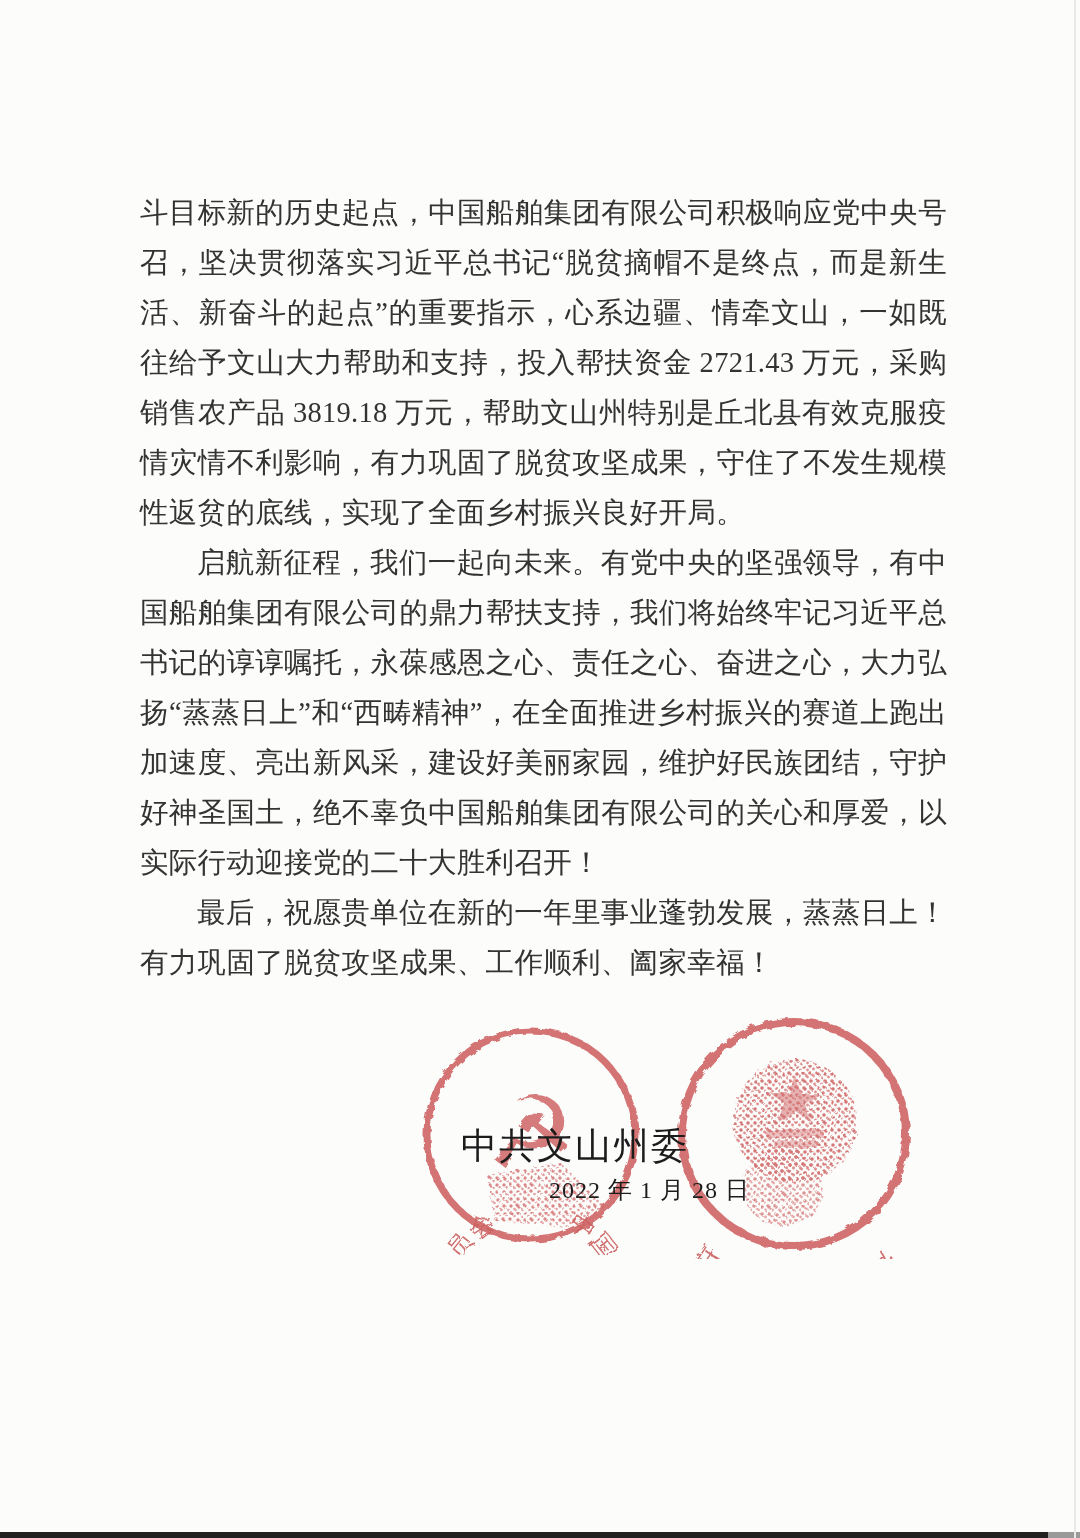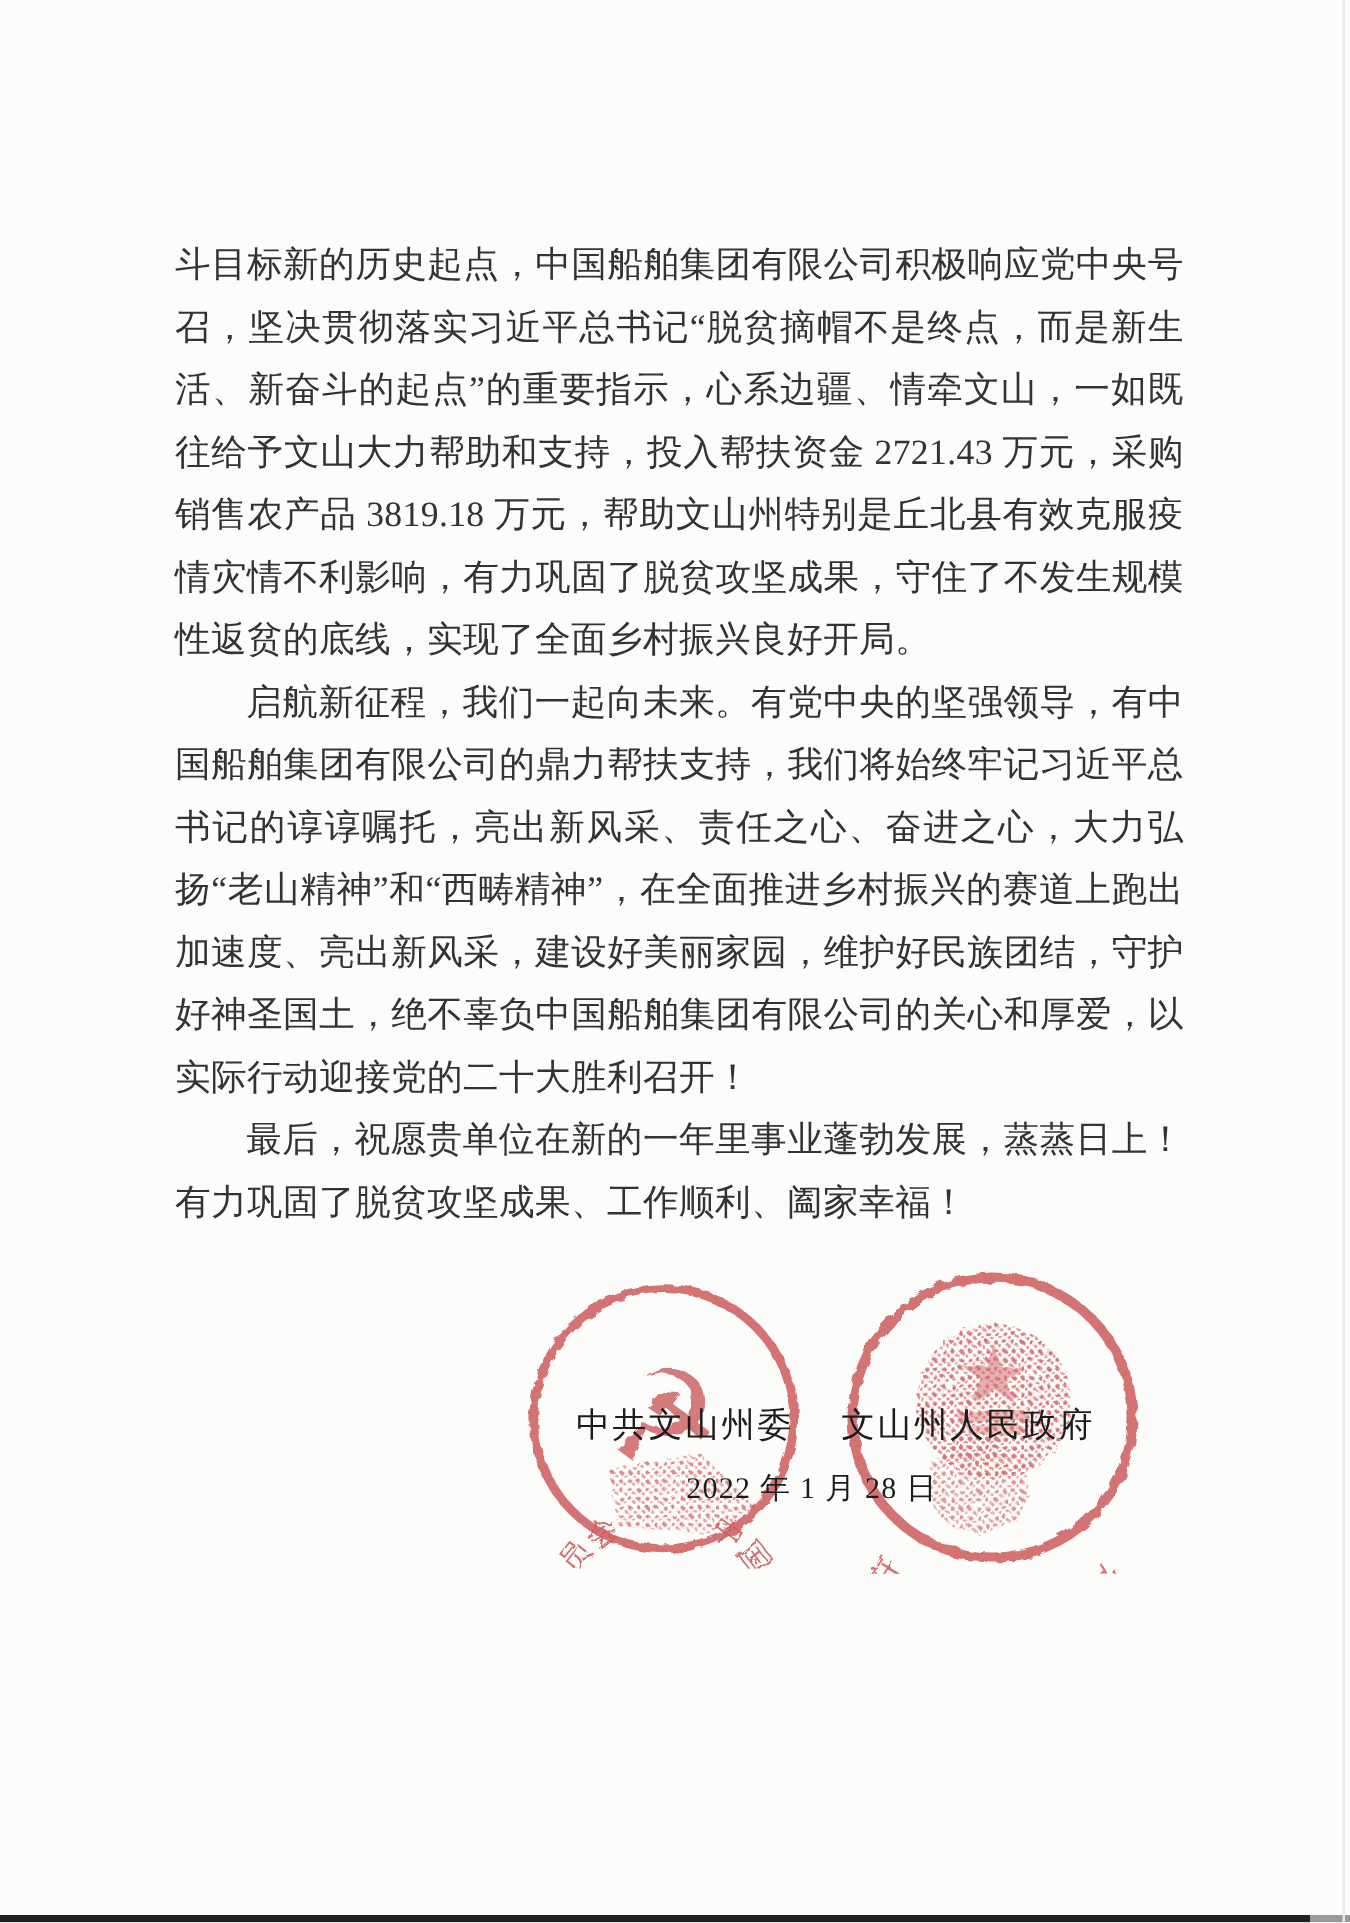--- a/index.html
+++ b/index.html
@@ -21,21 +21,21 @@
     z-index:1;
   }
   .body-text p{margin:0;text-indent:2em;}
   .body-text p.no-indent{text-indent:0;}
   .seal{position:absolute;z-index:2;opacity:0.93;}
   .seal-left{left:411px;top:1015px;}
   .seal-right{left:669px;top:1009px;}
   .signature-row{
     position:absolute;left:461px;top:1122px;
     display:flex;gap:38px;
-    font-size:27px;color:#1c1c1c;
+    font-size:36px;color:#1c1c1c;
     letter-spacing:2px;
     z-index:3;white-space:nowrap;
   }
   .date-line{
     position:absolute;left:549px;top:1174px;
     font-size:24px;color:#1c1c1c;
     letter-spacing:1px;
     z-index:3;white-space:nowrap;
   }
   .bottom-bar{
@@ -52,21 +52,21 @@
   }
   svg text{font-family:"Liberation Serif","DejaVu Serif",serif;}
 </style>
 </head>
 <body>
 
 <div class="page">
 
   <div class="body-text">
     <p class="no-indent">斗目标新的历史起点，中国船舶集团有限公司积极响应党中央号召，坚决贯彻落实习近平总书记“脱贫摘帽不是终点，而是新生活、新奋斗的起点”的重要指示，心系边疆、情牵文山，一如既往给予文山大力帮助和支持，投入帮扶资金 2721.43 万元，采购销售农产品 3819.18 万元，帮助文山州特别是丘北县有效克服疫情灾情不利影响，有力巩固了脱贫攻坚成果，守住了不发生规模性返贫的底线，实现了全面乡村振兴良好开局。</p>
-    <p>启航新征程，我们一起向未来。有党中央的坚强领导，有中国船舶集团有限公司的鼎力帮扶支持，我们将始终牢记习近平总书记的谆谆嘱托，亮出新风采、责任之心、奋进之心，大力弘扬“老山精神”和“西畴精神”，在全面推进乡村振兴的赛道上跑出加速度、亮出新风采，建设好美丽家园，维护好民族团结，守护好神圣国土，绝不辜负中国船舶集团有限公司的关心和厚爱，以实际行动迎接党的二十大胜利召开！</p>
+    <p>启航新征程，我们一起向未来。有党中央的坚强领导，有中国船舶集团有限公司的鼎力帮扶支持，我们将始终牢记习近平总书记的谆谆嘱托，永葆感恩之心、责任之心、奋进之心，大力弘扬“蒸蒸日上”和“西畴精神”，在全面推进乡村振兴的赛道上跑出加速度、亮出新风采，建设好美丽家园，维护好民族团结，守护好神圣国土，绝不辜负中国船舶集团有限公司的关心和厚爱，以实际行动迎接党的二十大胜利召开！</p>
     <p>最后，祝愿贵单位在新的一年里事业蓬勃发展，蒸蒸日上！有力巩固了脱贫攻坚成果、工作顺利、阖家幸福！</p>
   </div>
 
   <svg class="seal seal-left" width="240" height="240" viewBox="0 0 240 240">
     <defs>
       <filter id="roughL" x="-10%" y="-10%" width="120%" height="120%">
         <feTurbulence type="fractalNoise" baseFrequency="0.12" numOctaves="2" seed="7" result="n"></feTurbulence>
         <feDisplacementMap in="SourceGraphic" in2="n" scale="5"></feDisplacementMap>
       </filter>
       <pattern id="dotsL" width="7" height="7" patternUnits="userSpaceOnUse">
@@ -107,21 +107,20 @@
         <circle cx="114" cy="178" r="40" fill="url(#dotsR)" opacity="0.8"></circle>
         <polygon points="126,66 132,84 151,84 136,95 142,113 126,102 110,113 116,95 101,84 120,84" fill="#cb5454" opacity="0.55"></polygon>
         <rect x="98" y="120" width="56" height="8" fill="#cb5454" opacity="0.45"></rect>
         <rect x="104" y="132" width="44" height="7" fill="#cb5454" opacity="0.4"></rect>
       </g>
     </g>
   </svg>
 
   <div class="signature-row">
     <span>中共文山州委</span>
-    <span>文山州人民政府</span>
   </div>
 
   <div class="date-line">2022 年 1 月 28 日</div>
 
   <div class="bottom-bar"></div>
   <div class="bottom-bar-tip"></div>
   <div class="right-edge"></div>
 
 </div>
 

